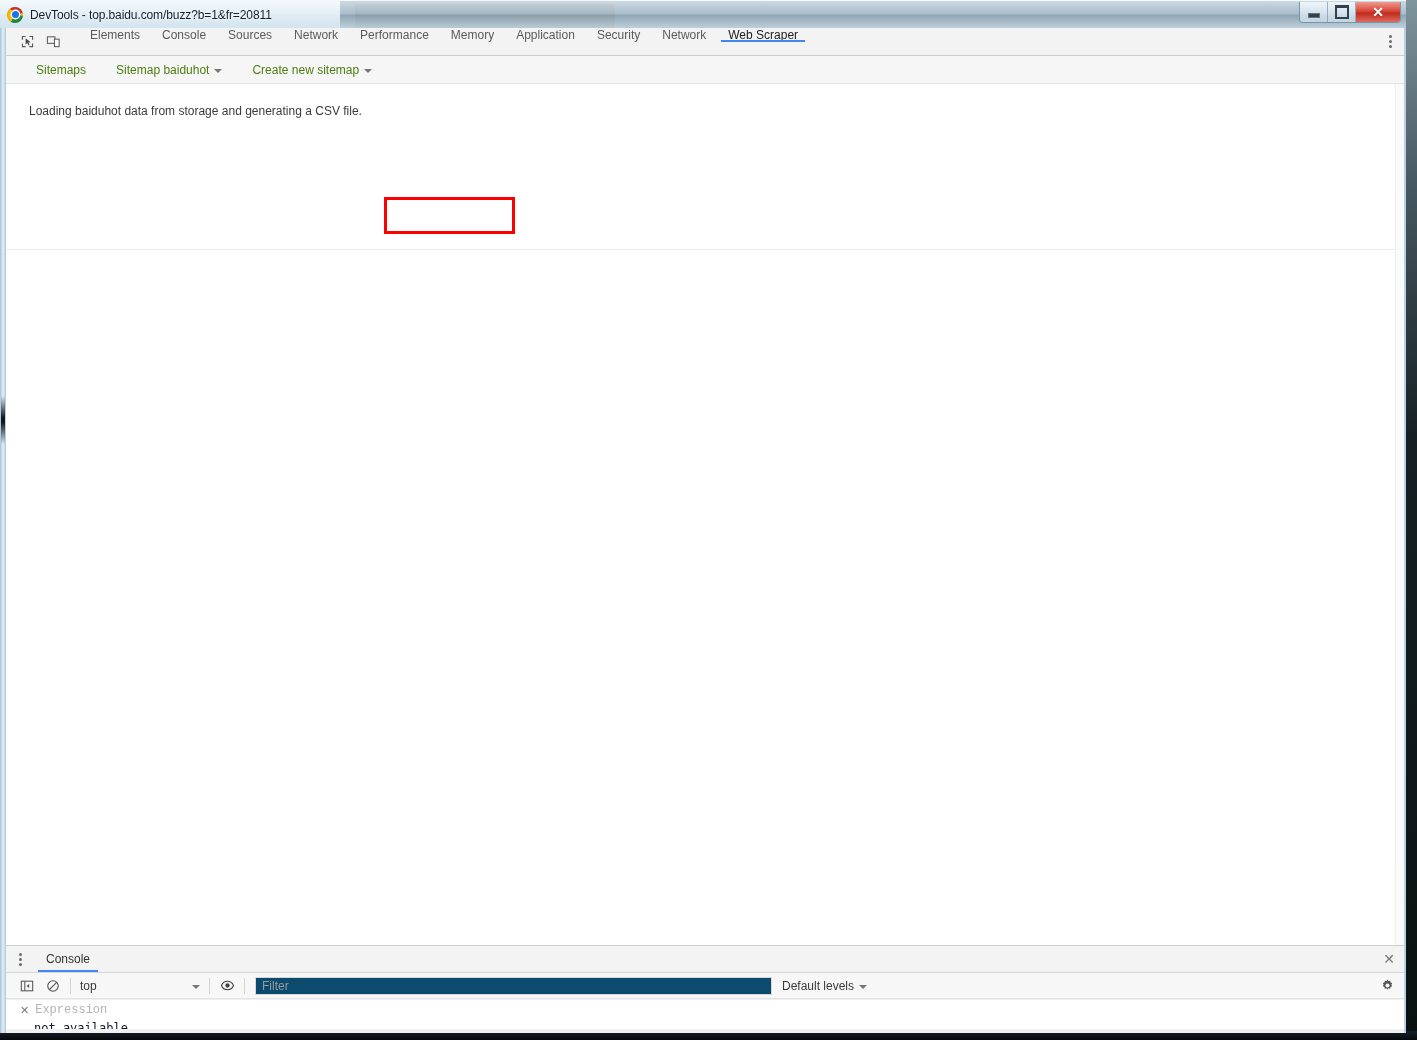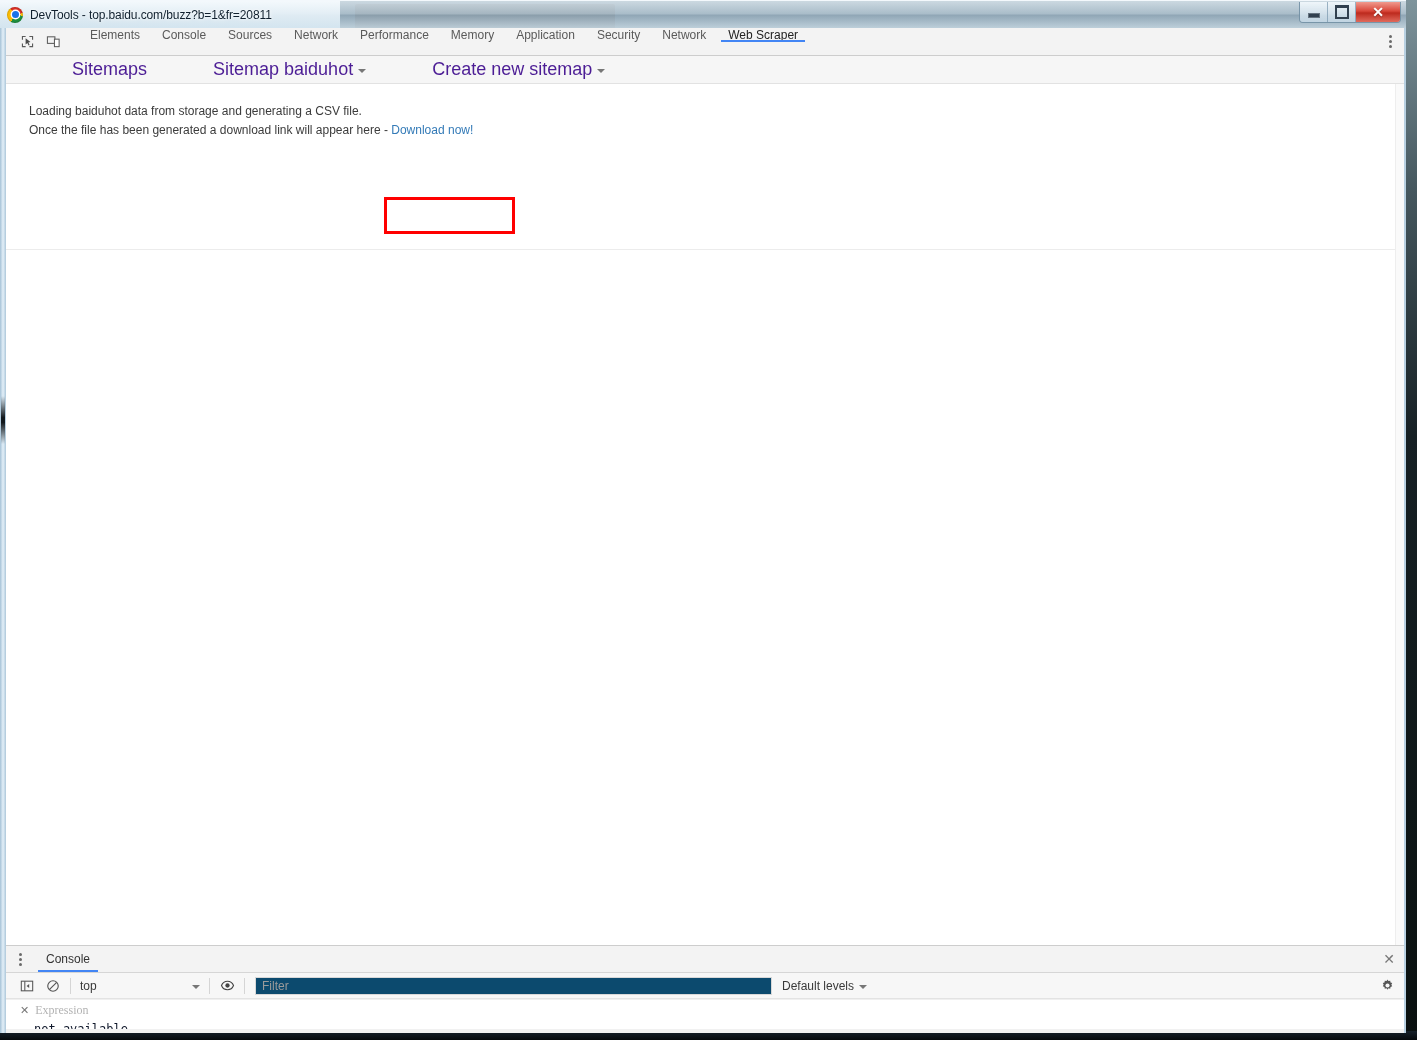--- a/index.html
+++ b/index.html
@@ -168,22 +168,22 @@
   
   #subnav {
     height: 28px; min-height:28px;
     background:#f6f6f6;
     border-bottom:1px solid #e2e2e2;
     display:flex; align-items:center;
     padding-left: 30px;
     gap: 30px;
   }
   .subnav-item {
-    font-size: 18px; color:#4c1d95; white-space:nowrap; cursor:default;
-    display:flex; align-items:center; gap:5px;margin-left:36px;
+    font-size: 12px; color:#4d7c0f; white-space:nowrap; cursor:default;
+    display:flex; align-items:center; gap:5px;
   }
   .caret-down {
     width:0;height:0;border-left:4px solid transparent;border-right:4px solid transparent;
     border-top:4px solid #777; display:inline-block; margin-top:2px;
   }
 
   
   #panel {
     flex: 1;
     background:#fff;
@@ -274,21 +274,21 @@
   #console-body {
     flex:1; background:#fff; position:relative; overflow:hidden;
     border-top: 1px solid #f0f0f0;
   }
   #expression-row {
     display:flex; align-items:center; gap:6px;
     padding: 3px 0 0 14px;
     font-size:12px; color:#b3b3b3;
   }
   #expr-close { font-size:11px; color:#777; cursor:pointer; }
-  #expr-placeholder { font-family:Liberation Serif, serif; }
+  #expr-placeholder { font-family:Liberation Mono, monospace; }
   #console-output {
     padding: 4px 0 0 28px;
     font-family:"DejaVu Sans Mono","Liberation Mono", monospace;
     font-size:12px; color:#0f172a;
   }
   #console-hscroll {
     position:absolute; left:0; right:0; bottom:0; height:4px; background:#f1f1f1;
   }
 </style>
 </head>
@@ -373,21 +373,20 @@
         </div>
         <div class="subnav-item">
           <span>Create new sitemap</span>
           <span class="caret-down"></span>
         </div>
       </div>
 
       <div id="panel">
         <div id="message-block">
           <p>Loading baiduhot data from storage and generating a CSV file.</p>
-          <p><span>Once the file has been generated a download link will appear here -</span> <a id="download-link" href="#" style="color: rgb(51, 122, 183);">Download now!</a></p>
         </div>
         <div id="annotation-box" style="border-color: rgb(255, 0, 0);"></div>
         <div id="content-divider"></div>
         <div id="panel-scroll"></div>
       </div>
 
       <div id="drawer">
 
         <div id="drawer-tabbar">
           <div id="drawer-menu">

